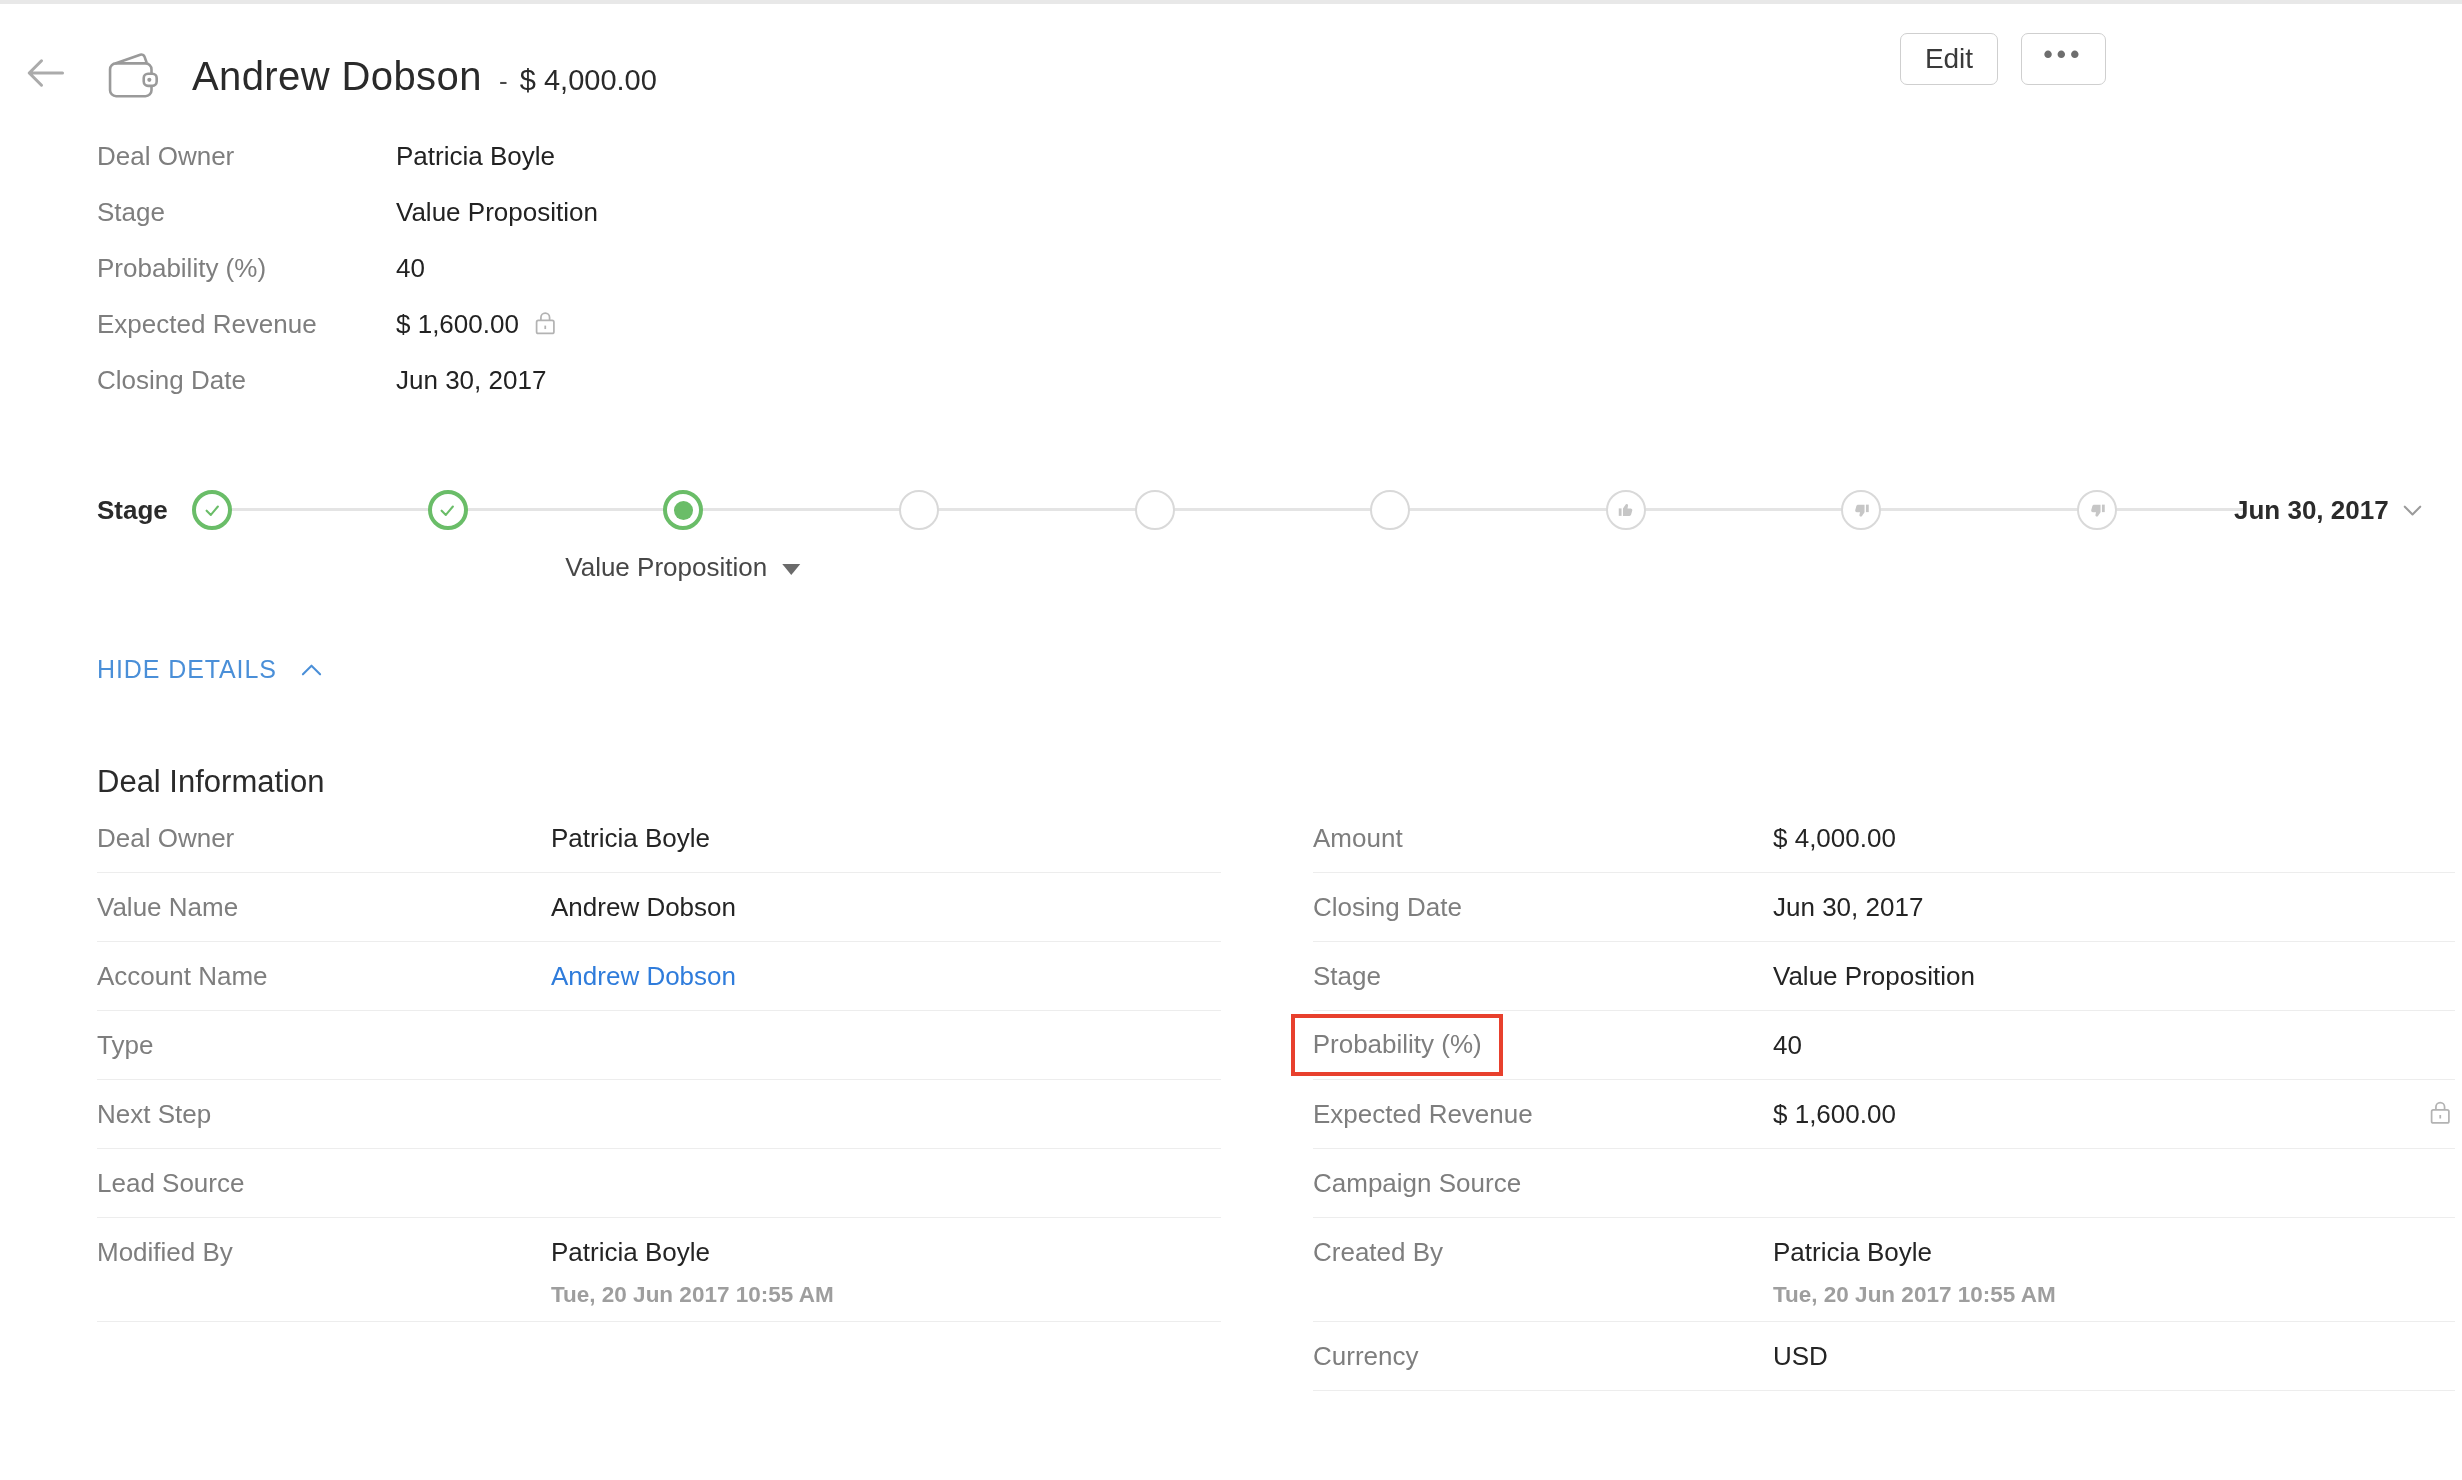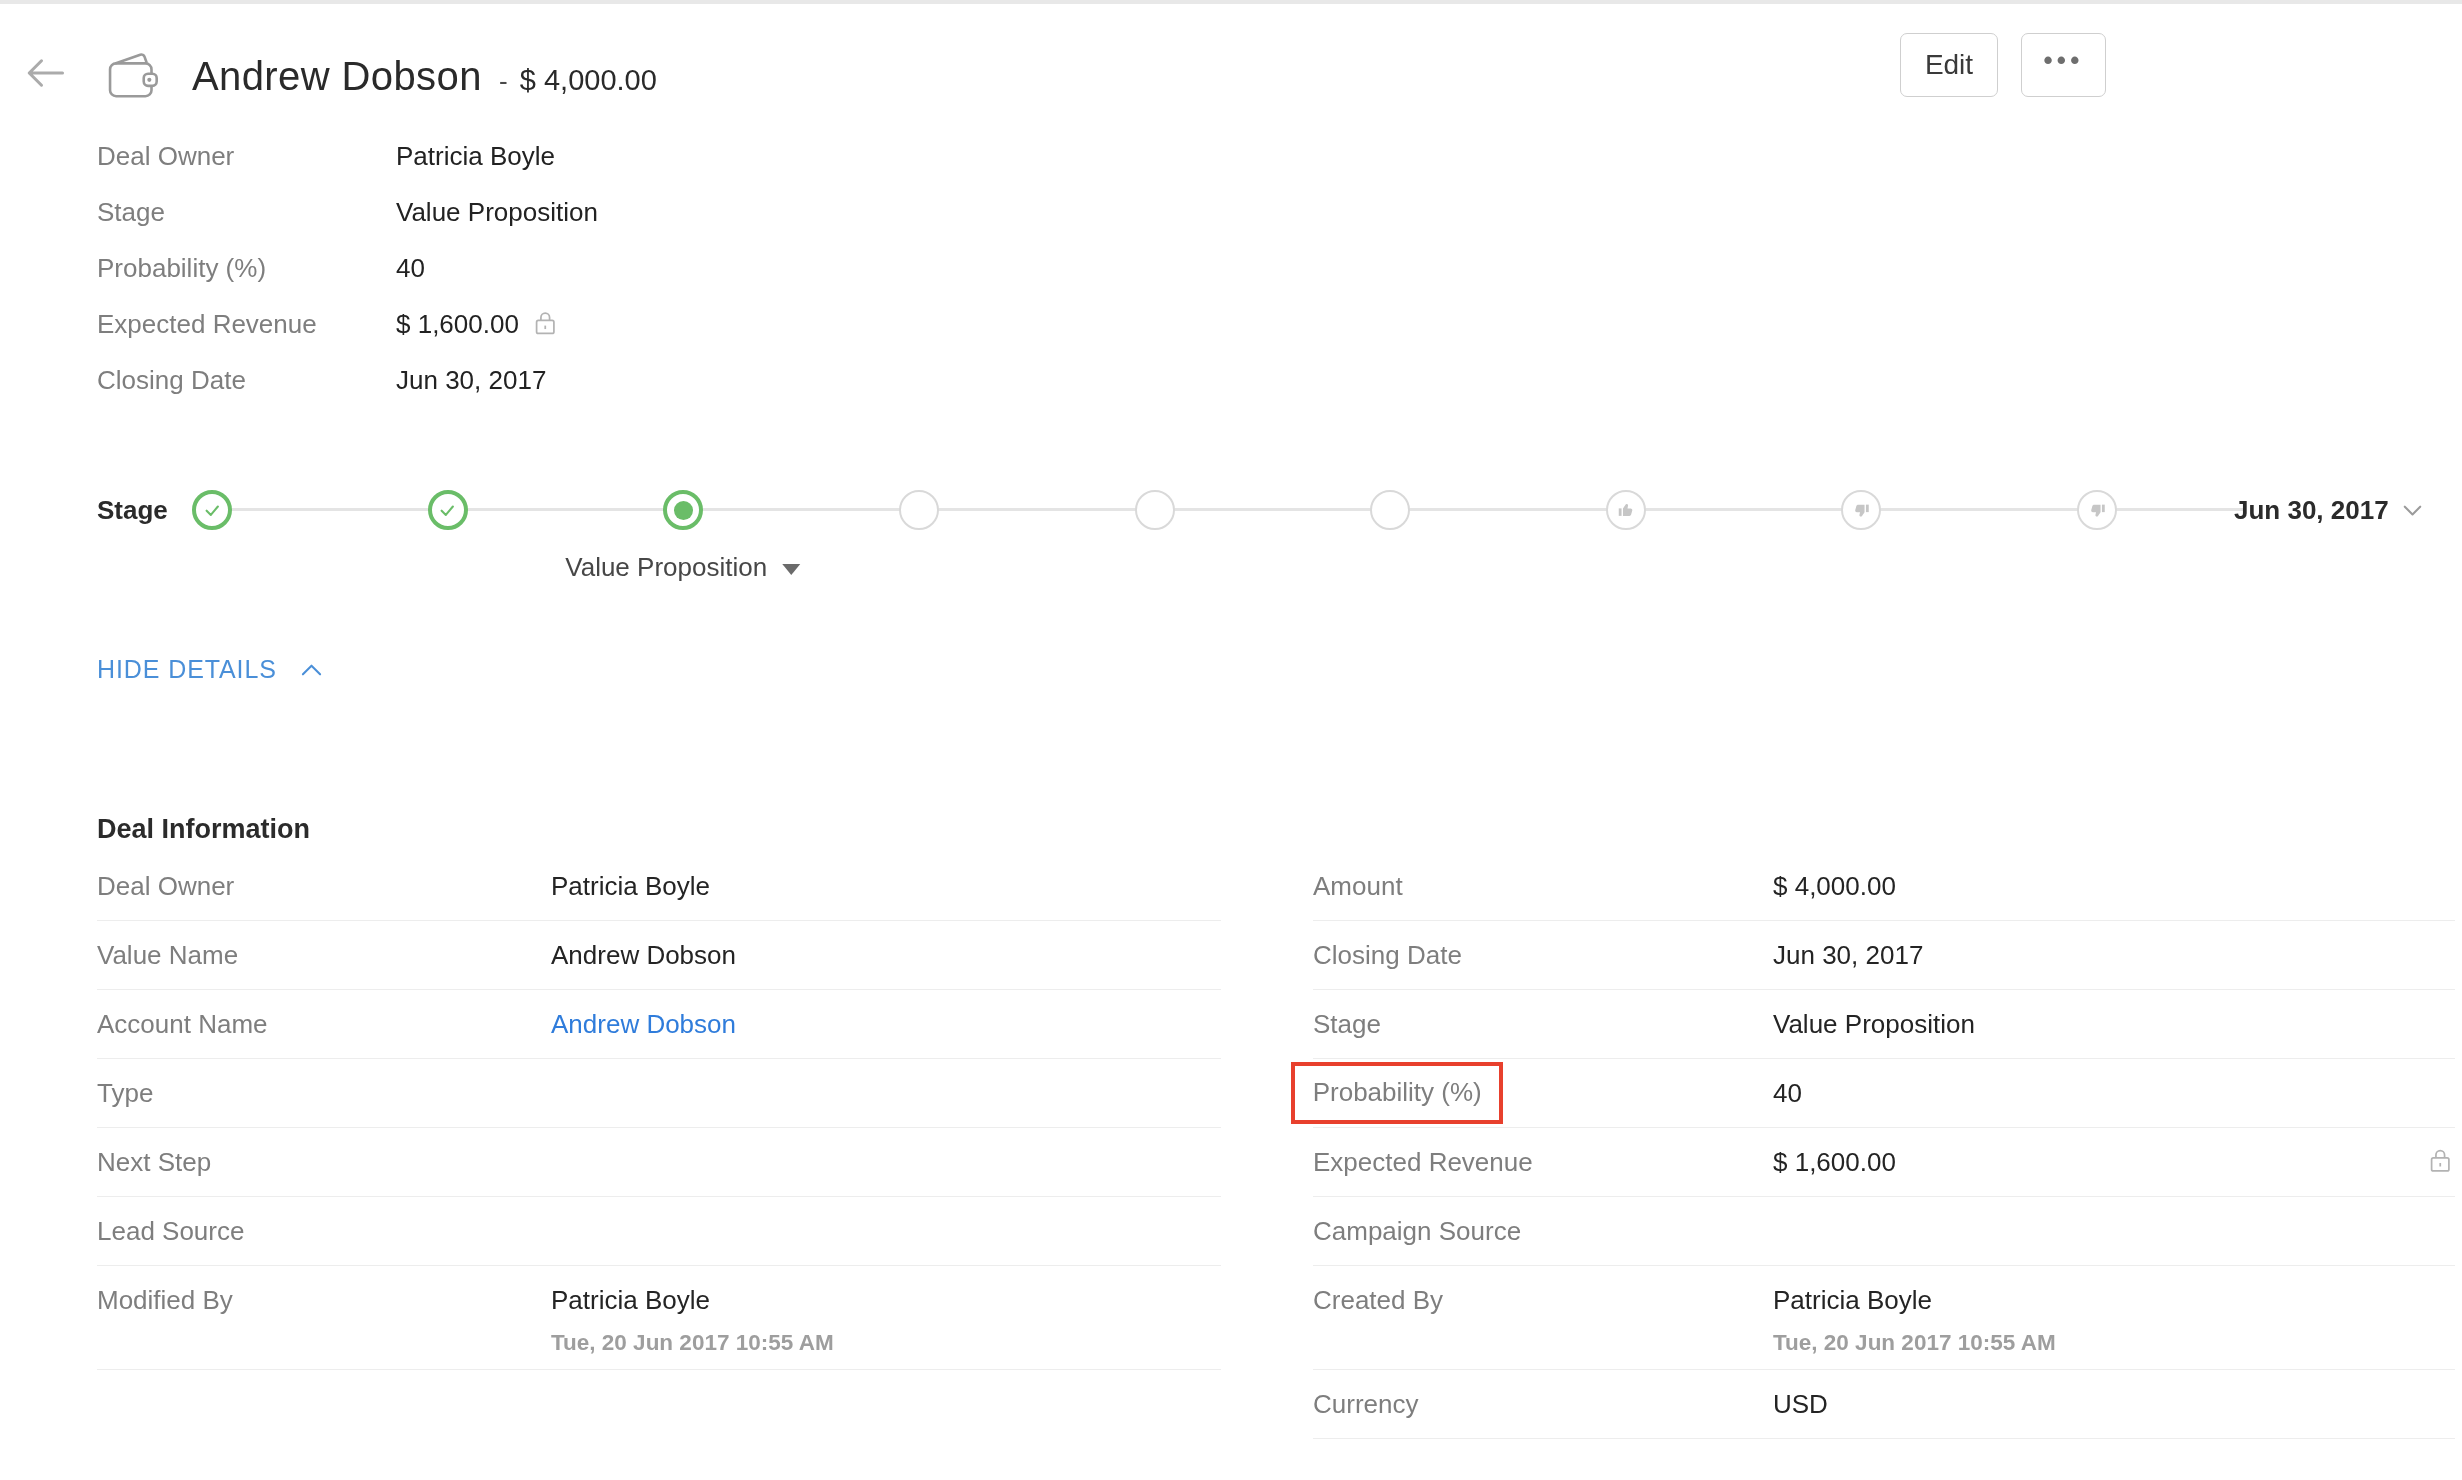--- a/index.html
+++ b/index.html
@@ -7,21 +7,21 @@
     font-family:"Liberation Sans","DejaVu Sans",sans-serif; color:#262626; }
   .topstrip { position:absolute; left:0; top:0; width:2462px; height:4.3px; background:#e8e8e8; }
 
   
   .back { position:absolute; left:24px; top:52px; width:42px; height:42px; cursor:pointer; }
   .dealicon { position:absolute; left:104px; top:47px; width:57px; height:57px; }
   .titlerow { position:absolute; left:192px; top:54px; display:flex; align-items:baseline; }
   .title { font-size:40px; font-weight:400; color:#2a2a2a; letter-spacing:0.4px; }
   .sep { font-size:26px; color:#4a4a4a; margin:0 12px 0 17.3px; }
   .amount { font-size:29px; color:#2a2a2a; font-weight:500; }
-  .btn { position:absolute; top:33px; height:64px; background:#fff; border:1.7px solid #cfcfcf;
+  .btn { position:absolute; top:33px; height:52px; background:#fff; border:1.7px solid #cfcfcf;
     border-radius:7px; display:flex; align-items:center; justify-content:center;
     font-size:28px; color:#3a3a3a; cursor:pointer; }
   .btn-edit { left:1900px; width:98px; }
   .btn-more { left:2021px; width:85px; font-size:26px; color:#6e6e6e; letter-spacing:4.3px;
     font-weight:bold; padding-bottom:8.6px; }
 
   
   .summary { position:absolute; left:97px; top:128px; }
   .srow { height:56px; display:flex; align-items:center; }
   .slabel { width:299px; font-size:26px; color:#7e7e7e; }
@@ -46,21 +46,21 @@
   .caret { width:0; height:0; border-left:9.5px solid transparent; border-right:9.5px solid transparent;
     border-top:11.2px solid #6b6b6b; margin-left:15.6px; margin-top:3.5px; }
 
   
   .hidedetails { position:absolute; left:97px; top:655px; display:flex; align-items:center;
     font-size:25px; letter-spacing:0.9px; color:#4a8fd8; cursor:pointer;text-align:center; }
   .hidedetails svg { margin-left:24px; }
 
   
   .dealinfo { position:absolute; left:97px; top:766px; width:2358px; }
-  .sectiontitle { font-size:27px; font-weight:bold; color:#2b2b2b; height:38px; line-height:31px;margin-top:48px; }
+  .sectiontitle { font-size:31px; font-weight:normal; color:#2b2b2b; height:38px; line-height:31px; }
   .cols { display:flex; }
   .col-left { width:1124px; }
   .col-spacer { width:92px; }
   .col-right { width:1142px; }
   .frow { min-height:69px; border-bottom:1.7px solid #ededed; display:flex; align-items:center; position:relative; }
   .frow.tall { min-height:104px; align-items:flex-start; padding-top:19px; }
   .flabel { flex:none; font-size:26px; color:#7e7e7e; }
   .col-left .flabel { width:454px; }
   .col-right .flabel { width:460px; }
   .fvalue { font-size:26px; color:#242424; font-weight:500; }

